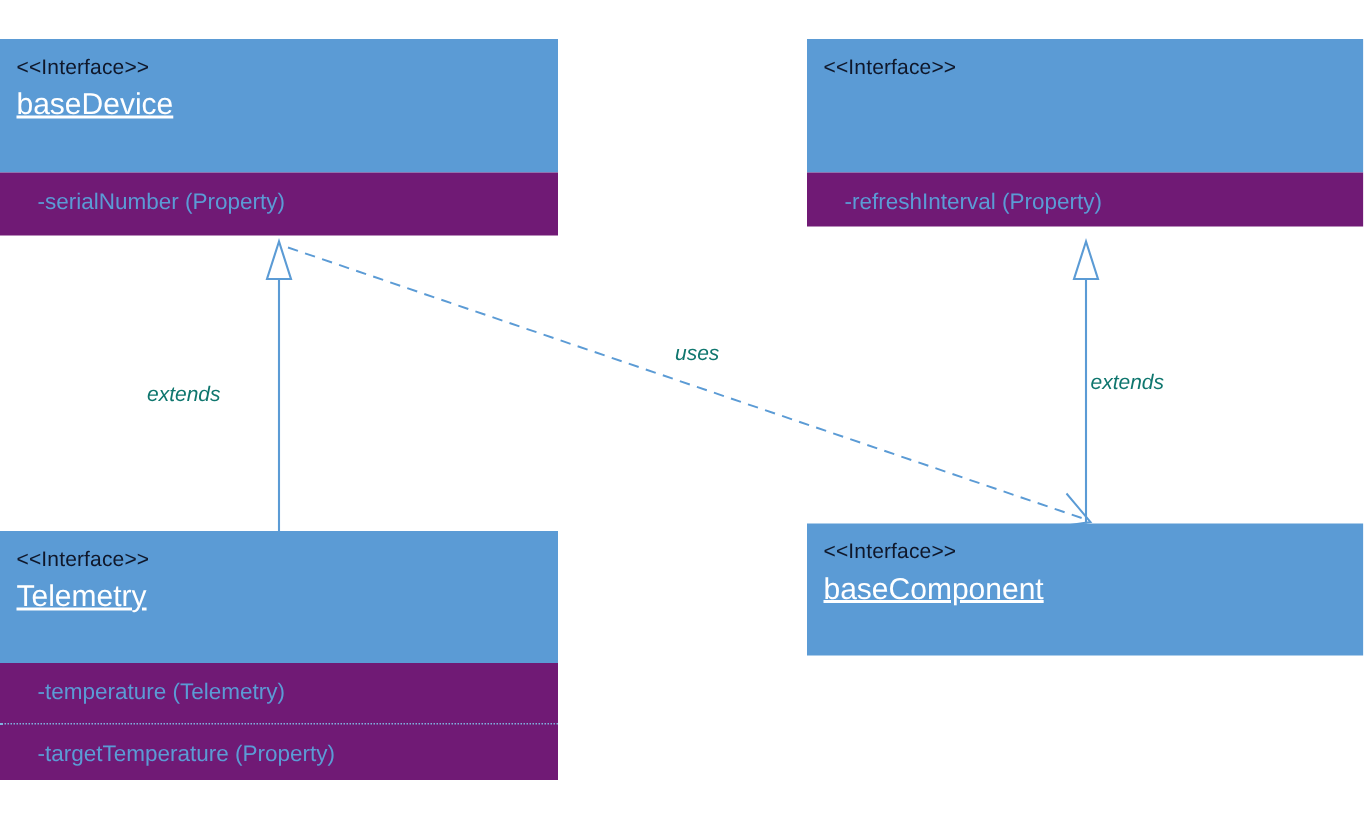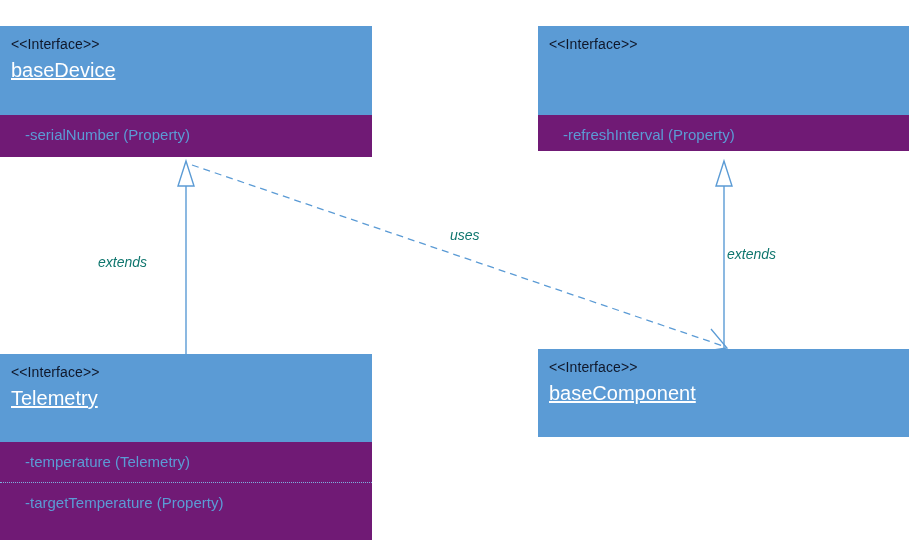--- a/index.html
+++ b/index.html
@@ -126,21 +126,21 @@
     <div class="uml-body" style="height:36px;">
       <div class="uml-member">-refreshInterval (Property)</div>
     </div>
   </div>
 
   <div class="uml-box" style="left:0px; top:354px; width:372px;">
     <div class="uml-header" style="height:88px;">
       <div class="uml-stereotype">&lt;&lt;Interface&gt;&gt;</div>
       <div class="uml-name">Telemetry</div>
     </div>
-    <div class="uml-body" style="height:98px;">
+    <div class="uml-body" style="height:78px;">
       <div class="uml-member">-temperature (Telemetry)</div>
       <div class="uml-member sep">-targetTemperature (Property)</div>
     </div>
   </div>
 
   <div class="uml-box" style="left:538px; top:349px; width:371px;">
     <div class="uml-header" style="height:88px;">
       <div class="uml-stereotype">&lt;&lt;Interface&gt;&gt;</div>
       <div class="uml-name">baseComponent</div>
     </div>

